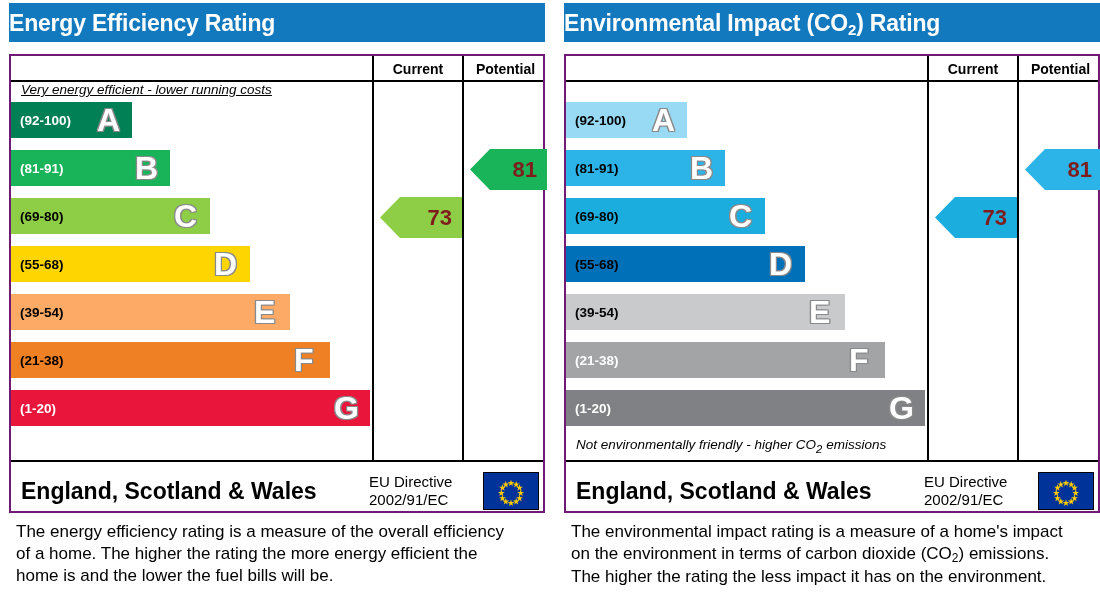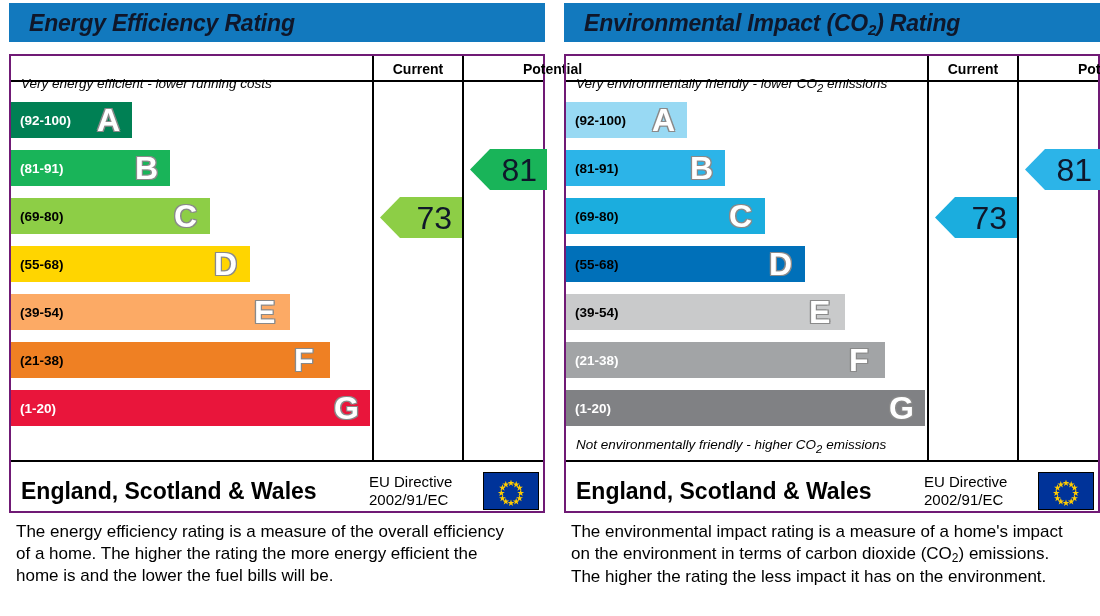--- a/index.html
+++ b/index.html
@@ -34,29 +34,28 @@
     left: 9px;
     top: 3px;
     width: 536px;
     height: 39px;
     background: #1279be;
     box-sizing: border-box;
   }
   .panel-right .title-bar { width: 536px; }
   .title-text {
     position: absolute;
-    left: 20px;
+    left: 0;
     top: 50%;
     transform: translateY(-50%);
     font-size: 23px;
     font-weight: bold;
-    color: #0f172a;
+    color: #ffffff;
     white-space: nowrap;
     letter-spacing: -0.2px;
-    font-style: italic;
   }
   .title-text sub {
     font-size: 15px;
     vertical-align: baseline;
     position: relative;
     top: 4px;
   }
 
   
   .frame {
@@ -90,32 +89,32 @@
     position: absolute;
     top: 0;
     height: 26px;
     line-height: 26px;
     text-align: center;
     font-size: 14px;
     font-weight: bold;
     color: #000000;
   }
   .hdr-current   { left: 363px; width: 88px; }
-  .hdr-potential { left: 453px; width: 83px; padding-left: 47px; }
+  .hdr-potential { left: 453px; width: 83px; }
 
   
   .cap {
     position: absolute;
     left: 10px;
     font-style: italic;
     font-size: 13.5px;
     color: #000000;
     white-space: nowrap;
   }
-  .cap-top    { top: 20px; }
+  .cap-top    { top: 26px; text-decoration: underline; }
   .cap-bottom { top: 381px; }
 
   
   .foot-div {
     position: absolute;
     left: 0;
     top: 404px;
     width: 100%;
     height: 2px;
     background: #000000;
@@ -213,23 +212,23 @@
     position: absolute;
     height: 41px;
     display: flex;
     align-items: center;
     justify-content: flex-end;
     clip-path: polygon(0% 50%, 20px 0%, 100% 0%, 100% 100%, 20px 100%);
     padding-right: 10px;
     box-sizing: border-box;
   }
   .arrow span {
-    font-size: 32px;
-    font-weight: normal;
-    color: #0f172a;
+    font-size: 22px;
+    font-weight: bold;
+    color: #7f1d1d;
     line-height: 1;
     text-shadow:
       -1.2px -1.2px 0 rgba(255,255,255,0.0),
        0 0 0 rgba(0,0,0,0);
   }
 
   
   .desc {
     position: absolute;
     left: 16px;
@@ -363,21 +362,20 @@
 
     <div class="frame">
 
       <div class="hdr-row"></div>
       <div class="col-div col-div-1"></div>
       <div class="col-div col-div-2"></div>
 
       <div class="hdr-cell hdr-current">Current</div>
       <div class="hdr-cell hdr-potential">Potential</div>
 
-      <div class="cap cap-top"><span>Very environmentally friendly - lower CO</span><sub>2</sub><span> emissions</span></div>
 
       <div class="bars">
 
         <div class="bar-row" style="top:0px;">
           <div class="bar" style="width:121px;background:#98d9f3;"></div>
           <div class="bar-range" style="color:#000000;">(92-100)</div>
           <div class="bar-letter outlined" style="left:86px;">A</div>
         </div>
 
         <div class="bar-row" style="top:48px;">

